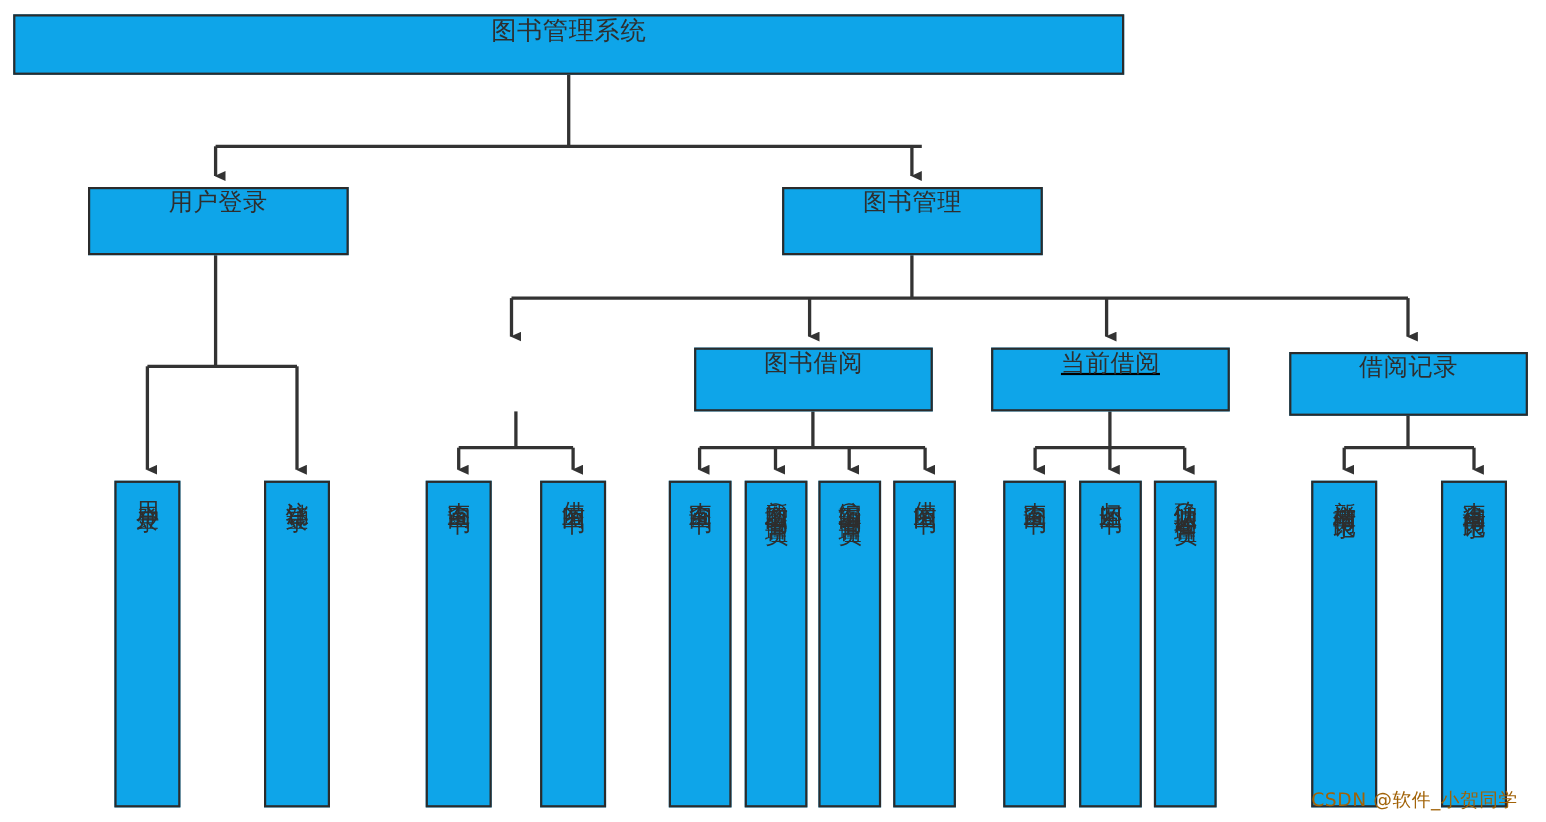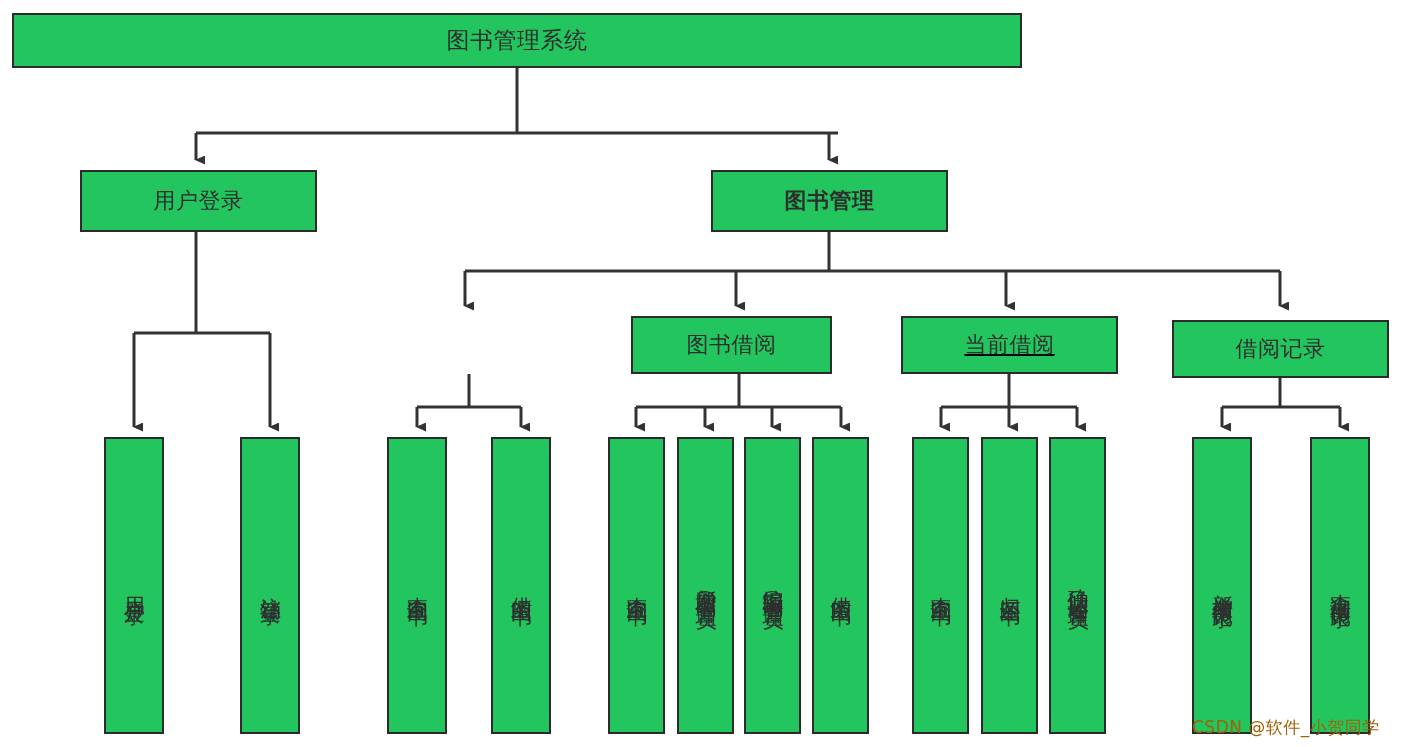--- a/index.html
+++ b/index.html
@@ -20,24 +20,24 @@
   #diagram-svg {
     position: absolute;
     left: 0;
     top: 0;
     width: 1405px;
     height: 747px;
   }
   .node-box {
     position: absolute;
     box-sizing: border-box;
-    background: #22c55e;
+    background: #0ea5e9;
     border: 2.5px solid #2b2b2b;
     display: flex;
-    align-items: center;
+    align-items: flex-start;
     justify-content: center;
     overflow: hidden;
   }
   .node-label {
     color: #2e2e2e;
     font-size: 22px;
     line-height: 1.18;
     letter-spacing: 0.5px;
     text-align: center;
     white-space: nowrap;
@@ -116,26 +116,26 @@
   </svg>
 
   <div class="node-box root" style="left:12px; top:13px; width:1010px; height:55px;">
     <span class="node-label">图书管理系统</span>
   </div>
 
   <div class="node-box" style="left:80px; top:170px; width:237px; height:62px;">
     <span class="node-label">用户登录</span>
   </div>
 
-  <div class="node-box" style="left:711px; top:170px; width:237px; height:62px;font-weight:bold;">
+  <div class="node-box" style="left:711px; top:170px; width:237px; height:62px;">
     <span class="node-label">图书管理</span>
   </div>
 
 
-  <div class="node-box" style="left:631px; top:316px; width:201px; height:58px;">
+  <div class="node-box" style="left:631px; top:316px; width:217px; height:58px;">
     <span class="node-label">图书借阅</span>
   </div>
 
   <div class="node-box" style="left:901px; top:316px; width:217px; height:58px;text-decoration:underline;">
     <span class="node-label">当前借阅</span>
   </div>
 
   <div class="node-box" style="left:1172px; top:320px; width:217px; height:58px;">
     <span class="node-label">借阅记录</span>
   </div>

